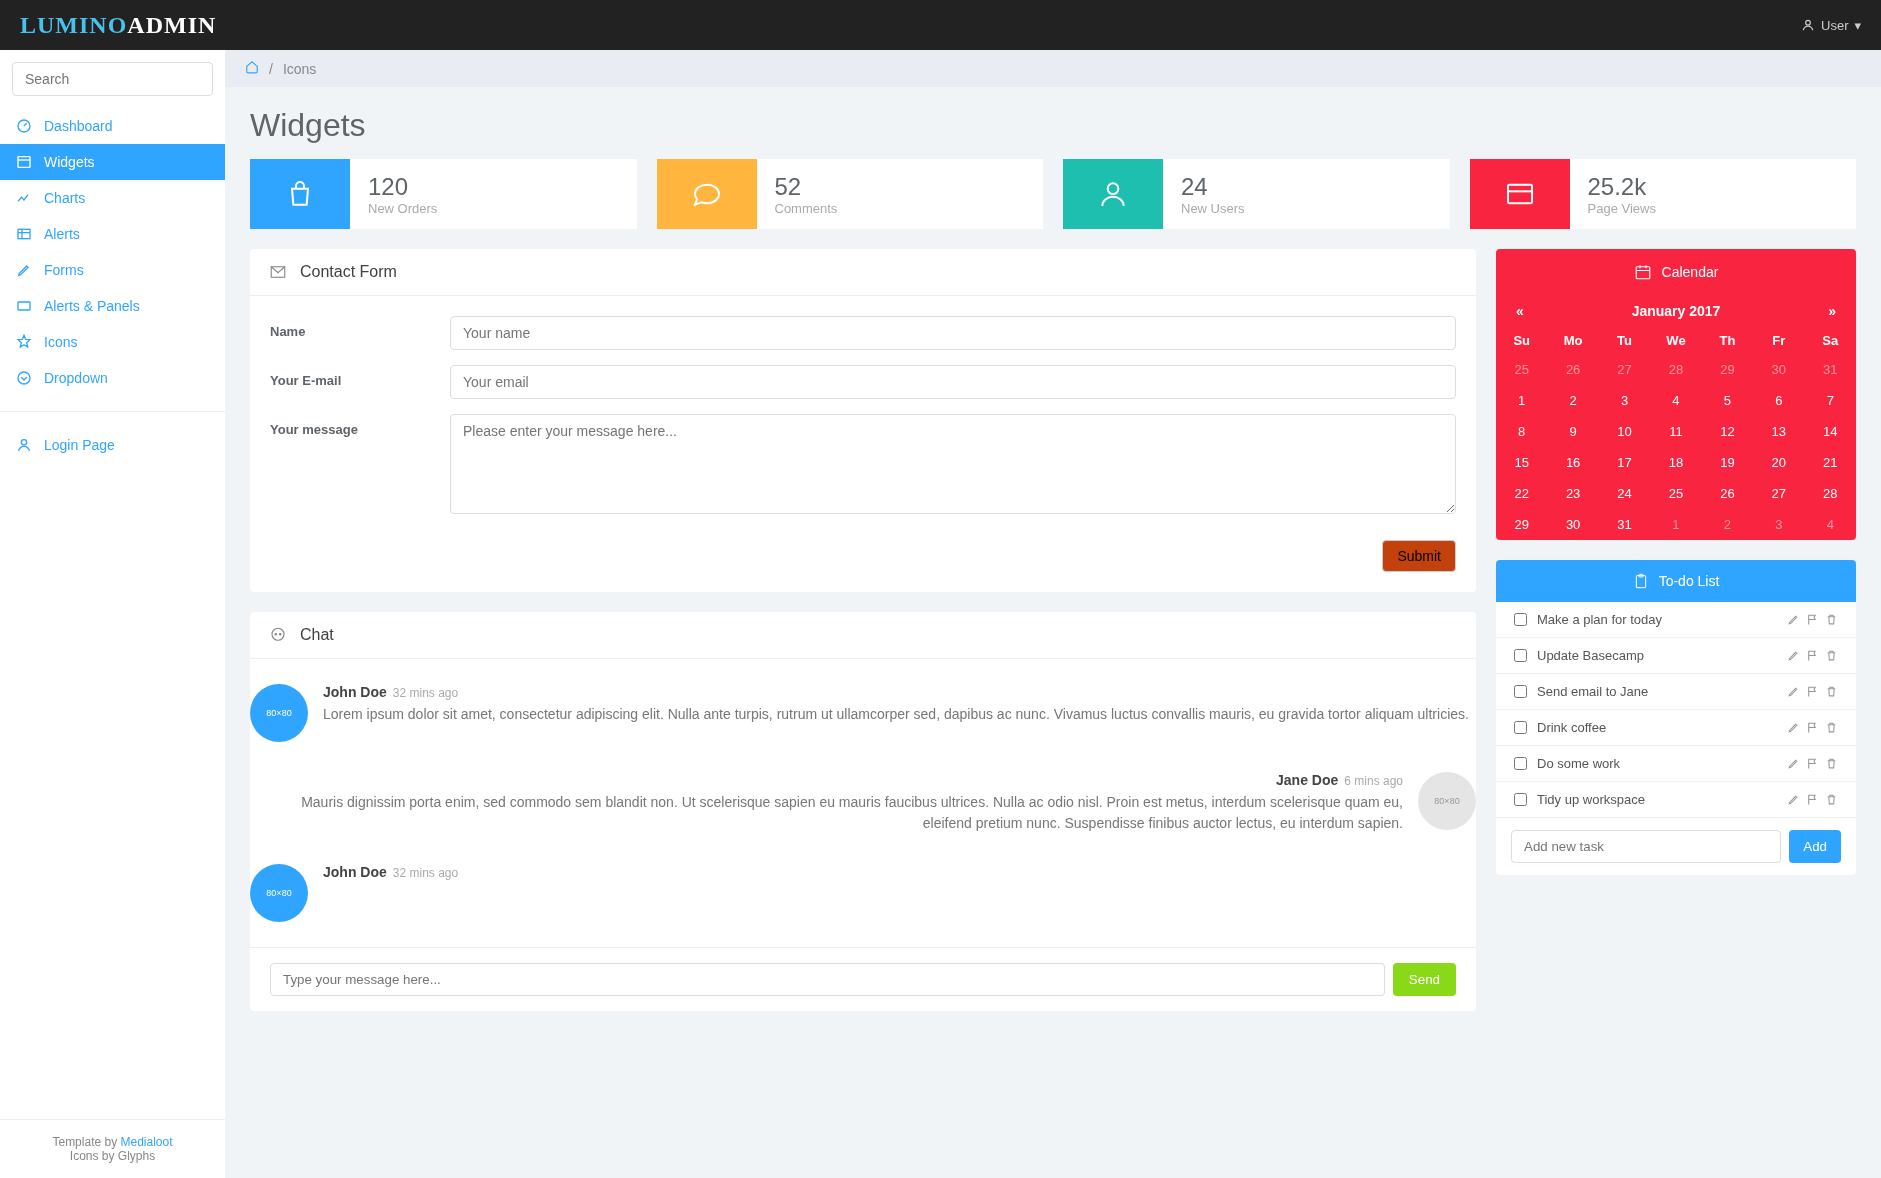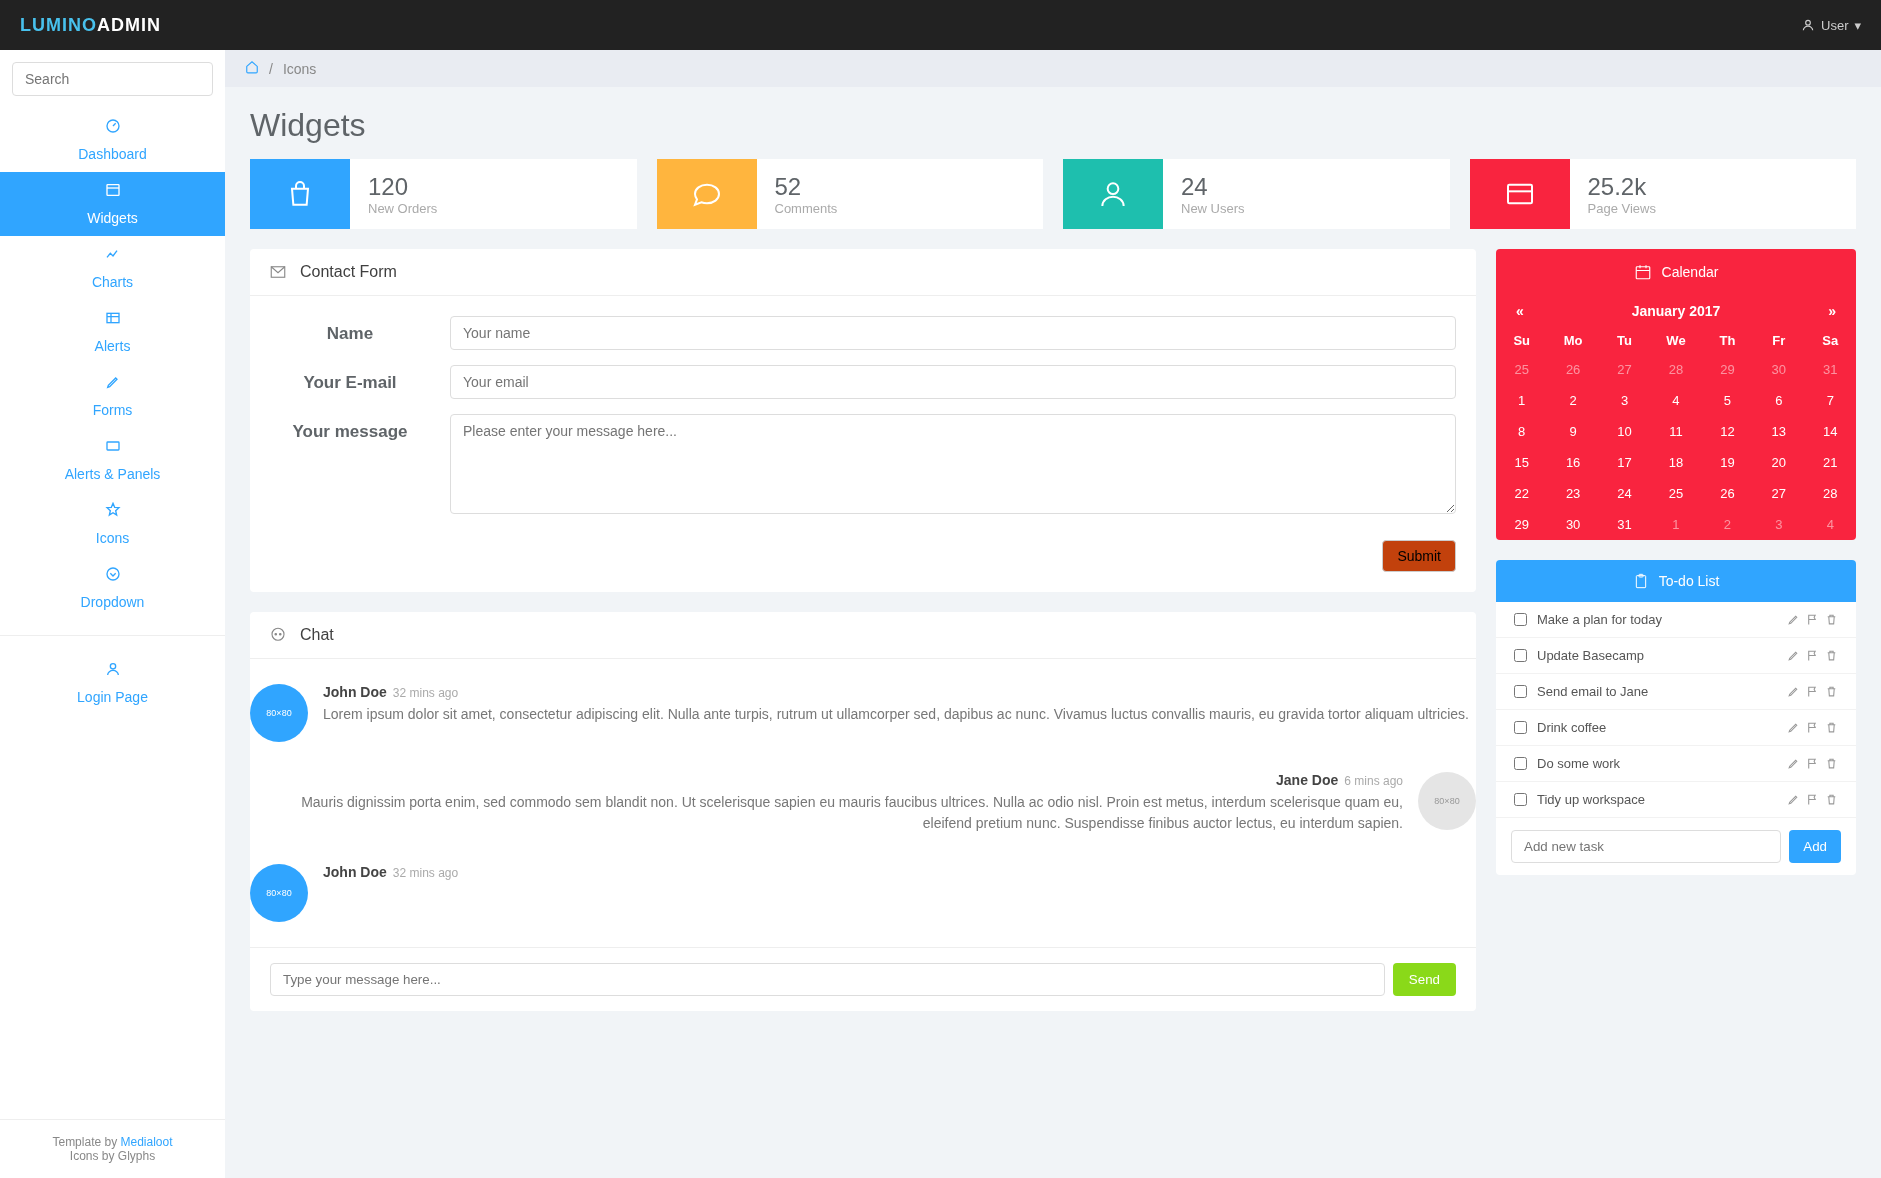--- a/index.html
+++ b/index.html
@@ -1,26 +1,26 @@
 <!DOCTYPE html>
 <html><head>
 <meta charset="utf-8">
 <style>
 * { box-sizing: border-box; margin: 0; padding: 0; }
 body { font-family: -apple-system, "Helvetica Neue", Arial, sans-serif; font-size: 14px; color: #5f6468; background: #f1f4f7; }
 .navbar { background: #222; height: 50px; display: flex; align-items: center; justify-content: space-between; padding: 0 20px; }
-.brand { font-size: 18px; letter-spacing: 1px; }
+.brand { font-size: 24px; letter-spacing: 1px; font-family: Liberation Serif, serif; }
 .brand-l { color: #48c1ed; font-weight: 600; }
 .brand-a { color: #fff; font-weight: 600; }
 .user-menu { color: #ccc; font-size: 13px; display: flex; align-items: center; gap: 6px; cursor: pointer; }
 .sidebar { position: absolute; top: 50px; left: 0; width: 225px; bottom: 0; background: #fff; display: flex; flex-direction: column; }
 .search-box { padding: 12px; }
 .search-box input { width: 100%; padding: 8px 12px; border: 1px solid #ddd; border-radius: 4px; font-size: 14px; color: #666; }
 .nav { list-style: none; flex: 1; }
-.nav li { display: flex; align-items: center; gap: 12px; padding: 10px 16px; color: #30a5ff; cursor: pointer; font-size: 14px; flex-direction: column; }
+.nav li { display: flex; align-items: center; gap: 12px; padding: 10px 16px; color: #30a5ff; cursor: pointer; font-size: 14px; }
 .nav li.active { background: #30a5ff; color: #fff; }
 .nav li .ic { width: 16px; height: 16px; display: inline-flex; align-items: center; justify-content: center; }
 .nav-divider { height: 1px; background: #eee; margin: 15px 0; }
 .footer { padding: 15px; text-align: center; font-size: 12px; color: #888; border-top: 1px solid #eee; }
 .footer a { color: #30a5ff; text-decoration: none; }
 .main { margin-left: 225px; padding-bottom: 40px; }
 .breadcrumb { background: #e9ecf2; padding: 10px 20px; display: flex; align-items: center; gap: 10px; color: #888; font-size: 14px; }
 .breadcrumb .home-ic { color: #30a5ff; }
 .page-title { padding: 20px 25px 15px; font-size: 32px; font-weight: 400; color: #5f6468; }
 .stat-row { display: flex; gap: 20px; padding: 0 25px; }
@@ -35,21 +35,21 @@
 .stat-num { font-size: 24px; color: #5f6468; }
 .stat-lbl { font-size: 13px; color: #aaa; }
 .content-row { display: flex; gap: 20px; padding: 20px 25px 0; }
 .col-main { flex: 1; display: flex; flex-direction: column; gap: 20px; }
 .col-side { width: 360px; display: flex; flex-direction: column; gap: 20px; }
 .panel { background: #fff; border-radius: 4px; }
 .panel-hd { padding: 14px 18px; display: flex; align-items: center; gap: 12px; font-size: 16px; color: #404040; border-bottom: 1px solid #eee; }
 .panel-hd svg { width: 20px; height: 18px; }
 .panel-bd { padding: 20px; }
 .form-row { display: flex; align-items: flex-start; margin-bottom: 15px; }
-.form-lbl { width: 180px; text-align: center; padding-right: 20px; padding-top: 8px; font-weight: 600; font-size: 17px; color: #5f6468; }
+.form-lbl { width: 180px; text-align: left; padding-right: 20px; padding-top: 8px; font-weight: 600; font-size: 13px; color: #5f6468; }
 .form-ctl { flex: 1; }
 .form-ctl input, .form-ctl textarea { width: 100%; padding: 8px 12px; border: 1px solid #ddd; border-radius: 4px; font-size: 14px; font-family: inherit; }
 .form-ctl textarea { min-height: 100px; resize: vertical; }
 .form-submit { text-align: right; padding-top: 8px; }
 .btn { padding: 7px 14px; border: 1px solid #ccc; border-radius: 4px; background: #c2410c; cursor: pointer; font-size: 14px; text-align: center; }
 .chat-list { padding: 10px 0; }
 .chat-item { display: flex; gap: 15px; padding: 15px 0; }
 .chat-item.right { flex-direction: row-reverse; text-align: right; }
 .avatar { width: 58px; height: 58px; border-radius: 50%; background: #30a5ff; display: flex; align-items: center; justify-content: center; color: #fff; font-size: 9px; flex-shrink: 0; }
 .avatar.gray { background: #e5e5e5; color: #999; }

